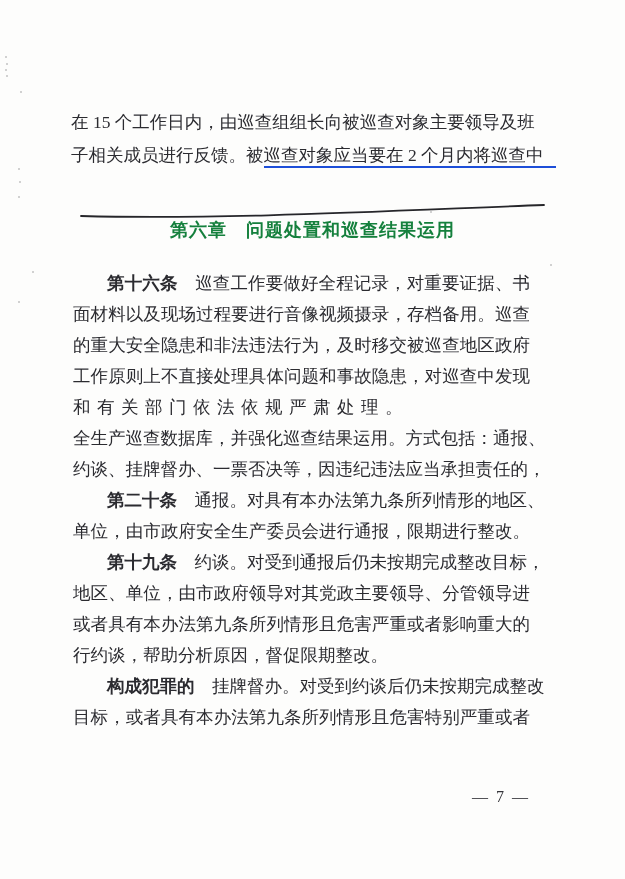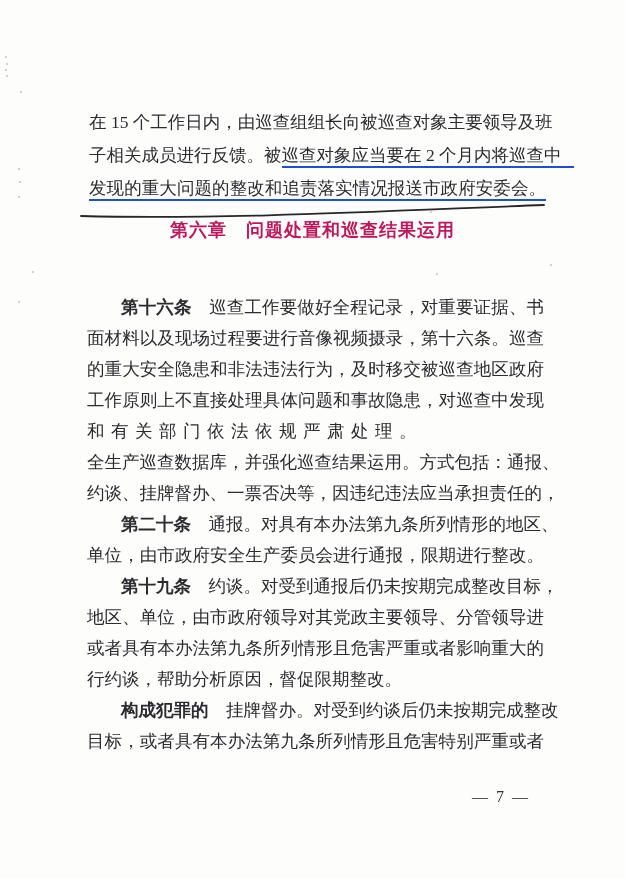--- a/index.html
+++ b/index.html
@@ -6,69 +6,68 @@
   html,body { width:625px; height:879px; }
   body {
     background:#ffffff;
     font-family:"Liberation Serif","DejaVu Serif",serif;
     color:#2b2b30;
   }
   .page {
     position:relative; width:625px; height:879px;
     background:#fdfdfc; overflow:hidden;
   }
-  .intro-block { position:absolute; left:89px; top:106px; width:457px; }
-  .body-block  { position:absolute; left:87px; top:268px; width:457px;margin-top:24px; }
+  .intro-block { position:absolute; left:71px; top:106px; width:457px; }
+  .body-block  { position:absolute; left:73px; top:268px; width:457px; }
   .intro-block .line { height:33px; line-height:33px; }
   .line {
     height:31px; line-height:31px; font-size:17.5px;
     white-space:nowrap; color:#2b2b30;
   }
   .justify { text-align:justify; text-align-last:justify; }
   .indent { text-indent:34px; }
   .spread { letter-spacing:6.5px; }
   .bold {
     font-family:"Liberation Sans","DejaVu Sans",sans-serif;
     font-weight:700;
   }
   .pen-underline { border-bottom:2px solid #1d4ed8; padding-bottom:1px; }
   .extend { padding-right:12px; margin-right:-12px; }
   .chapter-heading {
     position:absolute; left:0; top:218px; width:625px;
     text-align:center; font-size:18px; font-weight:700;
     font-family:"Liberation Sans","DejaVu Sans",sans-serif;
-    color:#be185d; letter-spacing:1px;
+    color:#15803d; letter-spacing:1px;
   }
   .page-number {
     position:absolute; top:788px; right:95px;
     font-size:16px; letter-spacing:2px; color:#333338;
   }
   .swoosh { position:absolute; left:78px; top:268px; width:470px; height:18px; }
   .speckle { position:absolute; width:2px; height:2px; background:#a9a9a9; border-radius:50%; opacity:.7; }
 </style>
 </head>
 <body>
 
 <div class="page">
 
   <div class="intro-block" id="intro-block">
       <div class="line justify"><span class="">在 15 个工作日内，由巡查组组长向被巡查对象主要领导及班</span></div>
       <div class="line justify"><span class="">子相关成员进行反馈。被</span><span class="pen-underline extend">巡查对象应当要在 2 个月内将巡查中</span></div>
-      <div class="line justify"><span class="pen-underline ">发现的重大问题的整改和追责落实情况报送市政府安委会。</span></div>
     </div>
 
   <svg class="swoosh" style="top:203px;" viewBox="0 0 470 18">
     <path d="M3,13 C 150,17 330,7 466,2" stroke="#26262a" stroke-width="1.8" fill="none" stroke-linecap="round"></path>
   </svg>
 
   <div class="chapter-heading">第六章　问题处置和巡查结果运用</div>
 
   <div class="body-block" id="body-block">
       <div class="line justify indent"><span class="bold ">第十六条</span><span class="">　巡查工作要做好全程记录，对重要证据、书</span></div>
-      <div class="line justify"><span class="">面材料以及现场过程要进行音像视频摄录，第十六条。巡查</span></div>
+      <div class="line justify"><span class="">面材料以及现场过程要进行音像视频摄录，存档备用。巡查</span></div>
       <div class="line justify"><span class="">的重大安全隐患和非法违法行为，及时移交被巡查地区政府</span></div>
       <div class="line justify"><span class="">工作原则上不直接处理具体问题和事故隐患，对巡查中发现</span></div>
       <div class="line spread"><span class="">和有关部门依法依规严肃处理。</span></div>
       <div class="line justify"><span class="">全生产巡查数据库，并强化巡查结果运用。方式包括：通报、</span></div>
       <div class="line justify"><span class="">约谈、挂牌督办、一票否决等，因违纪违法应当承担责任的，</span></div>
       <div class="line justify indent"><span class="bold ">第二十条</span><span class="">　通报。对具有本办法第九条所列情形的地区、</span></div>
       <div class="line justify"><span class="">单位，由市政府安全生产委员会进行通报，限期进行整改。</span></div>
       <div class="line justify indent"><span class="bold ">第十九条</span><span class="">　约谈。对受到通报后仍未按期完成整改目标，</span></div>
       <div class="line justify"><span class="">地区、单位，由市政府领导对其党政主要领导、分管领导进</span></div>
       <div class="line justify"><span class="">或者具有本办法第九条所列情形且危害严重或者影响重大的</span></div>

